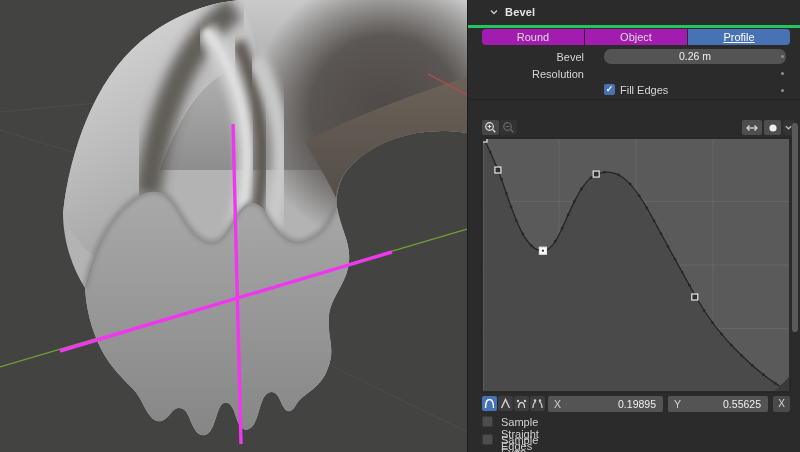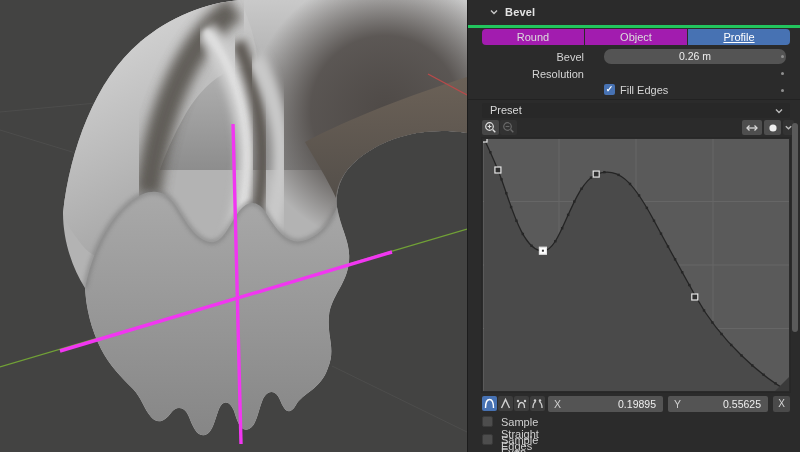--- a/index.html
+++ b/index.html
@@ -190,26 +190,20 @@
 
   <span class="abs rowlabel" style="top:68px;">Resolution</span>
   <div class="abs decor-dot" style="top:72px;"></div>
 
   <div class="abs checkbox checked" style="left:136px;top:84px;">✓</div>
   <span class="abs lbl" style="left:152px;top:84px;">Fill Edges</span>
   <div class="abs decor-dot" style="top:89px;"></div>
 
   <div class="abs sep" style="top:99px;"></div>
 
-  <div class="abs preset">
-    <span>Preset</span>
-    <svg class="chev" width="10" height="10" viewBox="0 0 10 10">
-      <polyline points="2,3.5 5,6.5 8,3.5" fill="none" stroke="#b9b9b9" stroke-width="1.4"></polyline>
-    </svg>
-  </div>
 
   <div class="abs tbtn" style="left:14px;top:120px;width:17px;">
     <svg width="13" height="13" viewBox="0 0 13 13">
       <circle cx="5.5" cy="5.5" r="3.8" fill="none" stroke="#e0e0e0" stroke-width="1.2"></circle>
       <line x1="8.6" y1="8.6" x2="11.3" y2="11.3" stroke="#e0e0e0" stroke-width="1.4"></line>
       <line x1="3.6" y1="5.5" x2="7.4" y2="5.5" stroke="#e0e0e0" stroke-width="1.1"></line>
       <line x1="5.5" y1="3.6" x2="5.5" y2="7.4" stroke="#e0e0e0" stroke-width="1.1"></line>
     </svg>
   </div>
   <div class="abs tbtn dim" style="left:32px;top:120px;width:17px;">

